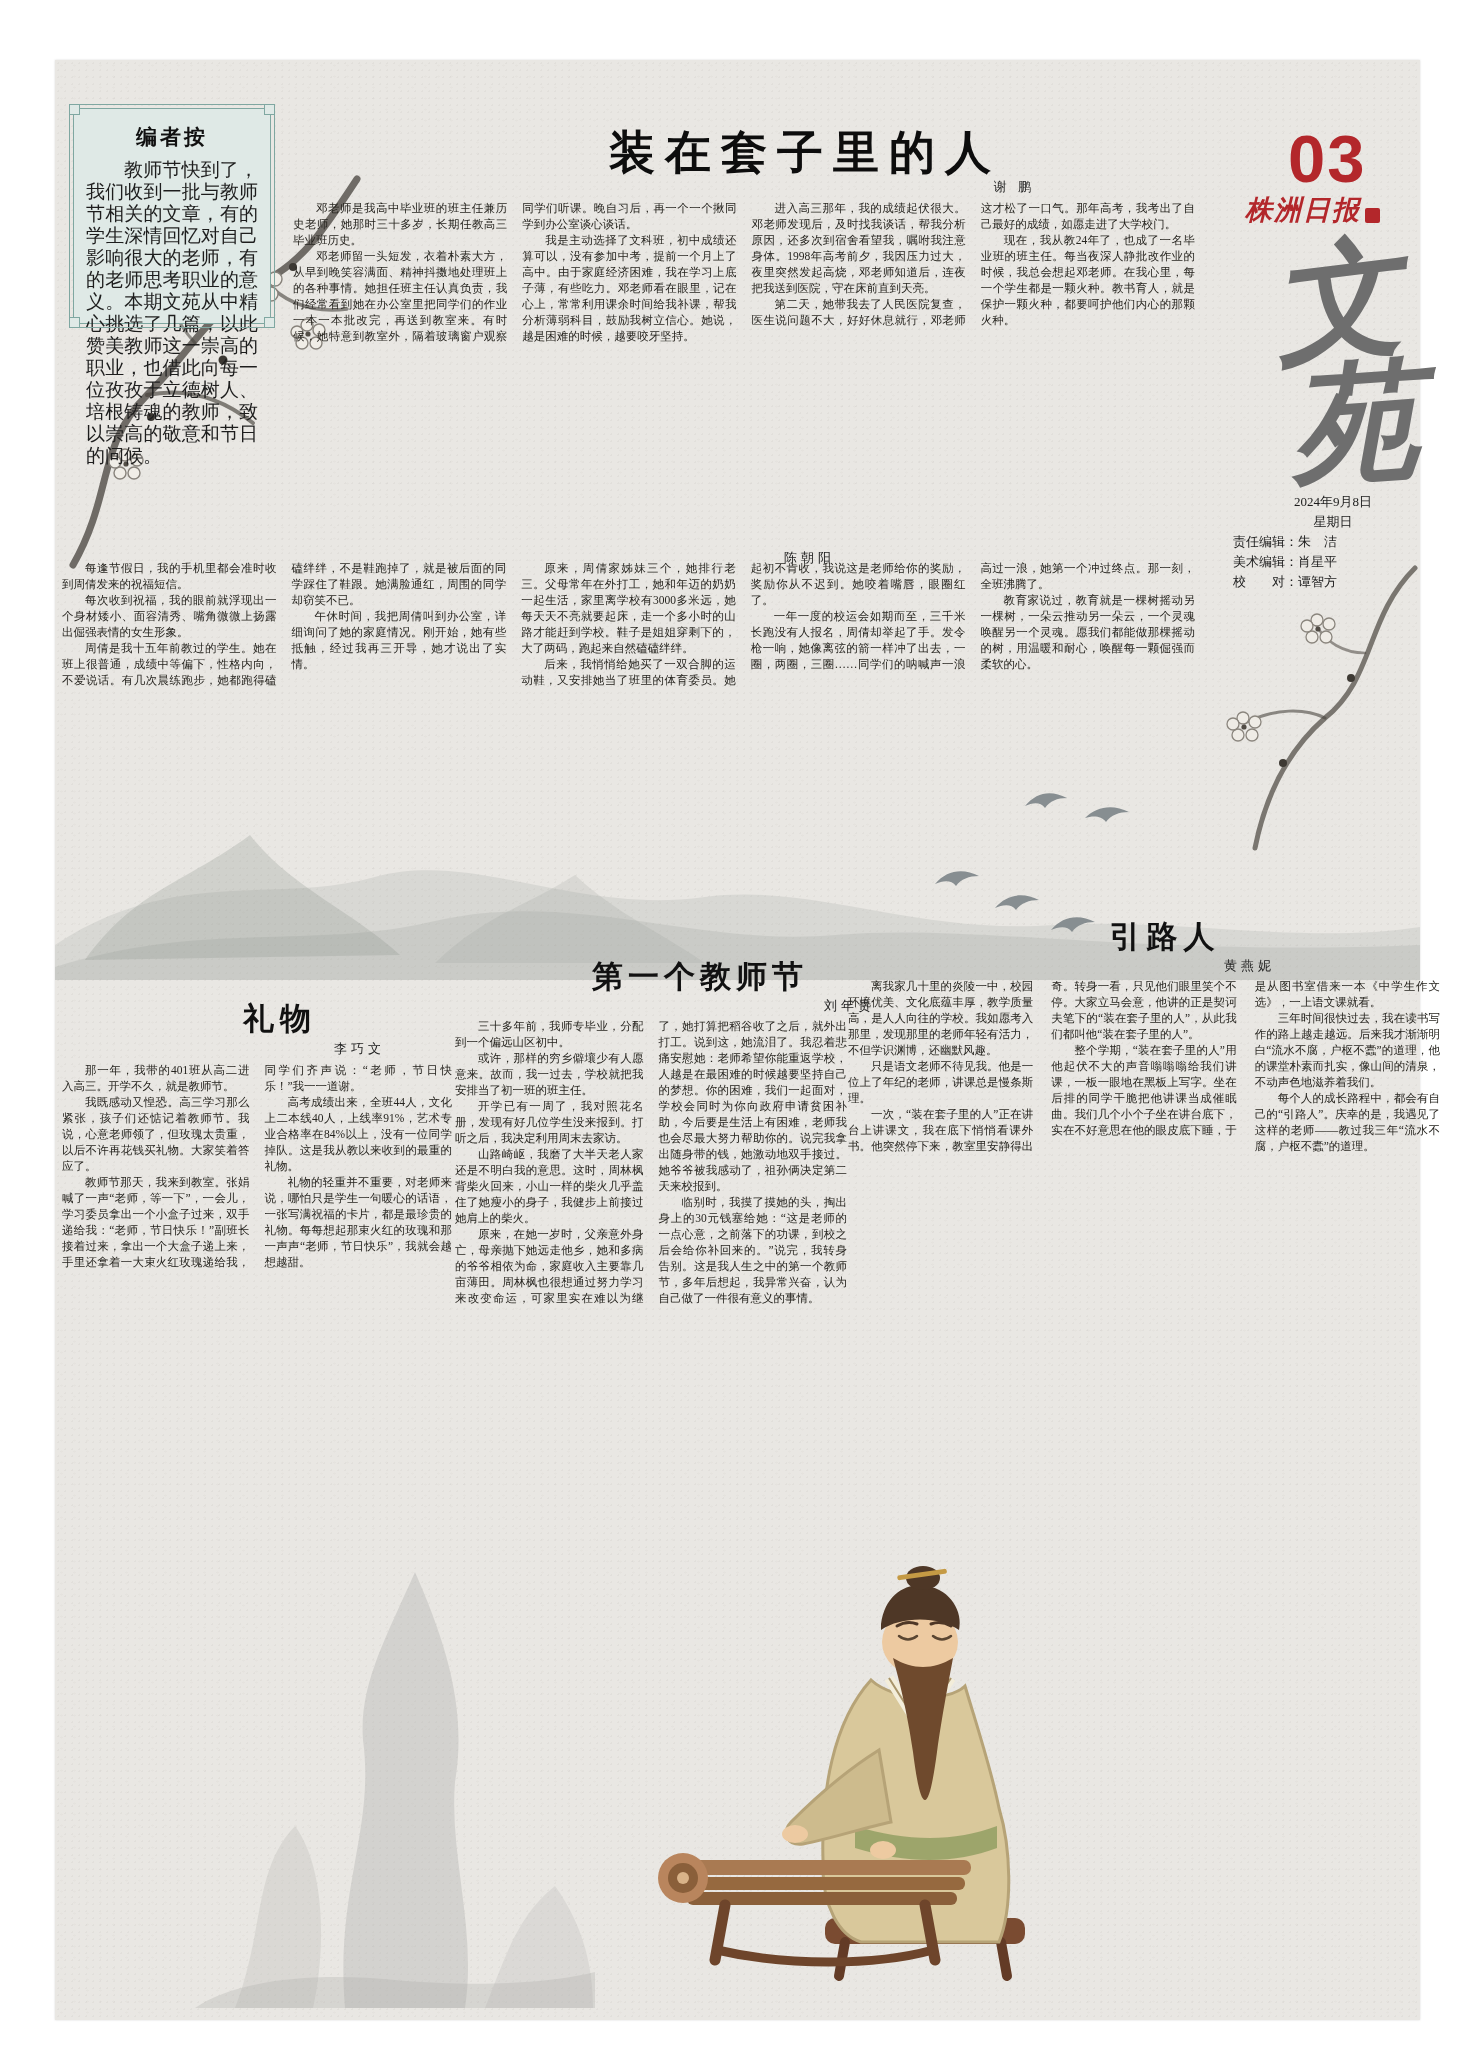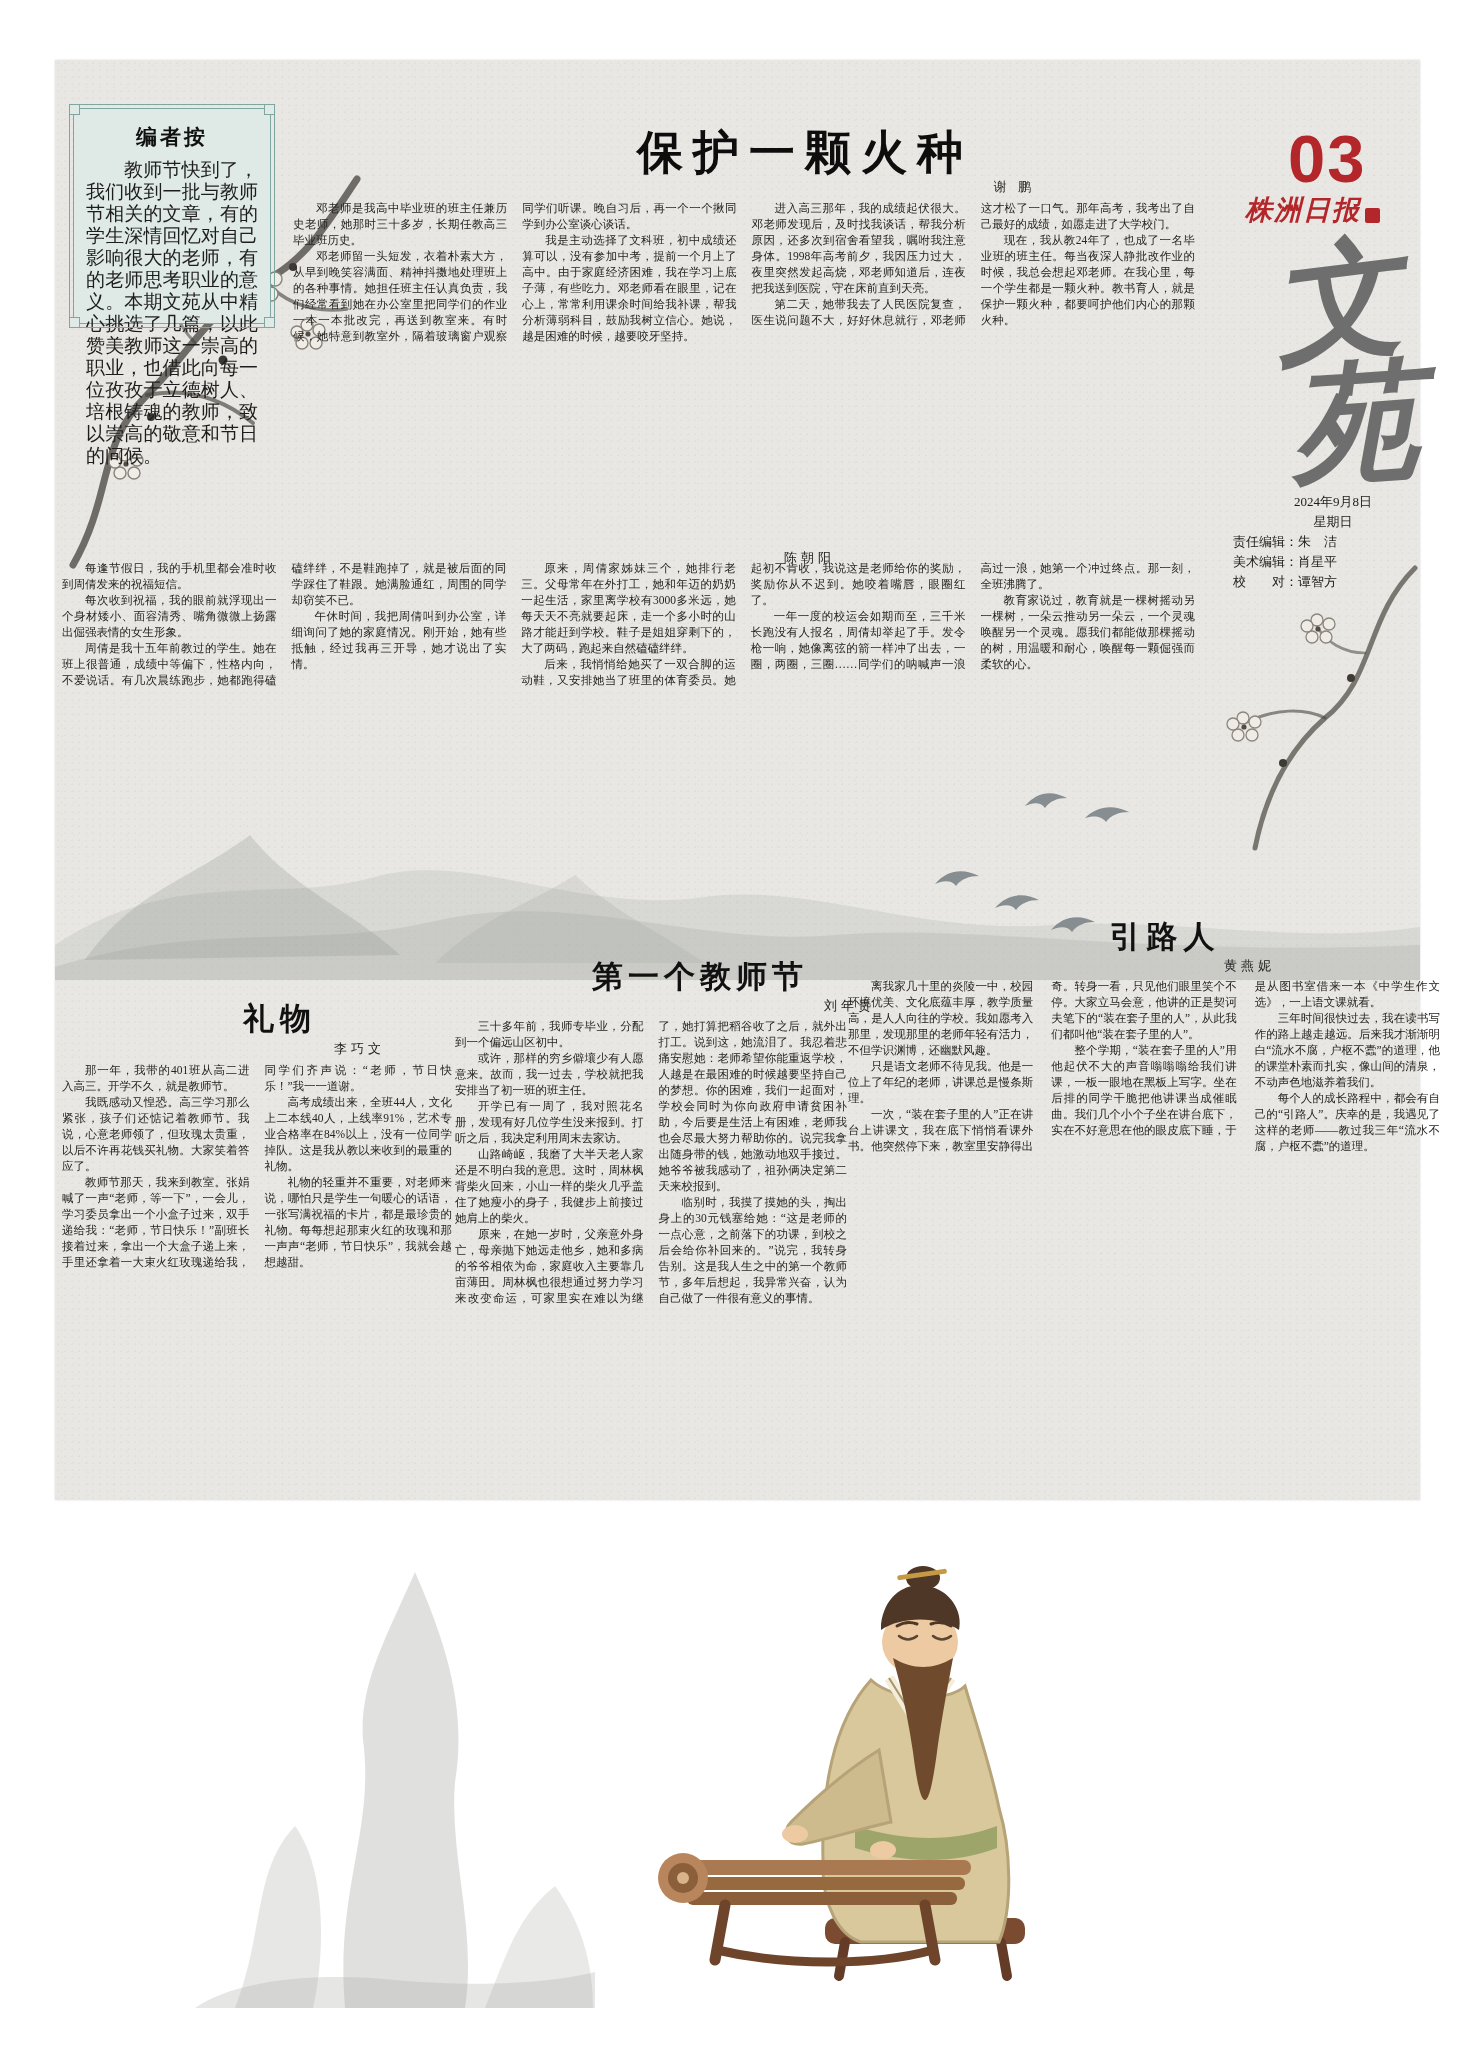--- a/index.html
+++ b/index.html
@@ -1,18 +1,18 @@
 <!DOCTYPE html>
 <html><head>
 <meta charset="utf-8">
 <style>
   html,body{margin:0;padding:0;background:#ffffff;}
   .page{position:relative;width:1475px;height:2064px;background:#ffffff;overflow:hidden;
         font-family:"Liberation Serif","DejaVu Serif",serif;color:#26241f;}
-  .paper{position:absolute;left:55px;top:60px;width:1365px;height:1440px;background:#e9e7e3;
+  .paper{position:absolute;left:55px;top:60px;width:1365px;height:1960px;background:#e9e7e3;
          background-image:radial-gradient(rgba(90,85,78,.05) 1px,transparent 1px),
                           radial-gradient(rgba(120,115,108,.04) 1px,transparent 1.5px);
          background-size:7px 7px,13px 11px;box-shadow:0 0 2px rgba(0,0,0,.15);}
   .abs{position:absolute;}
   .art{z-index:0;pointer-events:none;}
   .txt{z-index:2;}
 
   
   .h-main{font-family:"Liberation Sans","DejaVu Sans",sans-serif;font-weight:bold;
           font-size:46px;letter-spacing:10px;color:#0d0d0d;text-align:center;}
@@ -199,21 +199,21 @@
     <div class="abs txt callig" style="left:1218px;top:178px;font-size:128px;transform:rotate(-7deg);">文</div>
     <div class="abs txt callig" style="left:1236px;top:300px;font-size:128px;transform:rotate(-4deg);">苑</div>
     <div class="abs txt dateblock" style="left:1178px;top:432px;width:200px;">
       <div class="c">2024年9月8日</div>
       <div class="c">星期日</div>
       <div>责任编辑：朱　洁</div>
       <div>美术编辑：肖星平</div>
       <div>校　　对：谭智方</div>
     </div>
 
-    <div class="abs txt h-main" style="left:520px;top:62px;width:460px;">保护一颗火种</div>
+    <div class="abs txt h-main" style="left:520px;top:62px;width:460px;">装在套子里的人</div>
     <div class="abs txt author" style="left:520px;top:118px;width:460px;">谢  鹏</div>
     <div class="abs txt cols" style="left:238px;top:140px;width:902px;height:298px;column-count:4;">
         <p class="para">邓老师是我高中毕业班的班主任兼历史老师，她那时三十多岁，长期任教高三毕业班历史。</p>
         <p class="para">邓老师留一头短发，衣着朴素大方，从早到晚笑容满面、精神抖擞地处理班上的各种事情。她担任班主任认真负责，我们经常看到她在办公室里把同学们的作业一本一本批改完，再送到教室来。有时候，她特意到教室外，隔着玻璃窗户观察同学们听课。晚自习后，再一个一个揪同学到办公室谈心谈话。</p>
         <p class="para">我是主动选择了文科班，初中成绩还算可以，没有参加中考，提前一个月上了高中。由于家庭经济困难，我在学习上底子薄，有些吃力。邓老师看在眼里，记在心上，常常利用课余时间给我补课，帮我分析薄弱科目，鼓励我树立信心。她说，越是困难的时候，越要咬牙坚持。</p>
         <p class="para">进入高三那年，我的成绩起伏很大。邓老师发现后，及时找我谈话，帮我分析原因，还多次到宿舍看望我，嘱咐我注意身体。1998年高考前夕，我因压力过大，夜里突然发起高烧，邓老师知道后，连夜把我送到医院，守在床前直到天亮。</p>
         <p class="para">第二天，她带我去了人民医院复查，医生说问题不大，好好休息就行，邓老师这才松了一口气。那年高考，我考出了自己最好的成绩，如愿走进了大学校门。</p>
         <p class="para">现在，我从教24年了，也成了一名毕业班的班主任。每当夜深人静批改作业的时候，我总会想起邓老师。在我心里，每一个学生都是一颗火种。教书育人，就是保护一颗火种，都要呵护他们内心的那颗火种。</p>
       </div>
 

